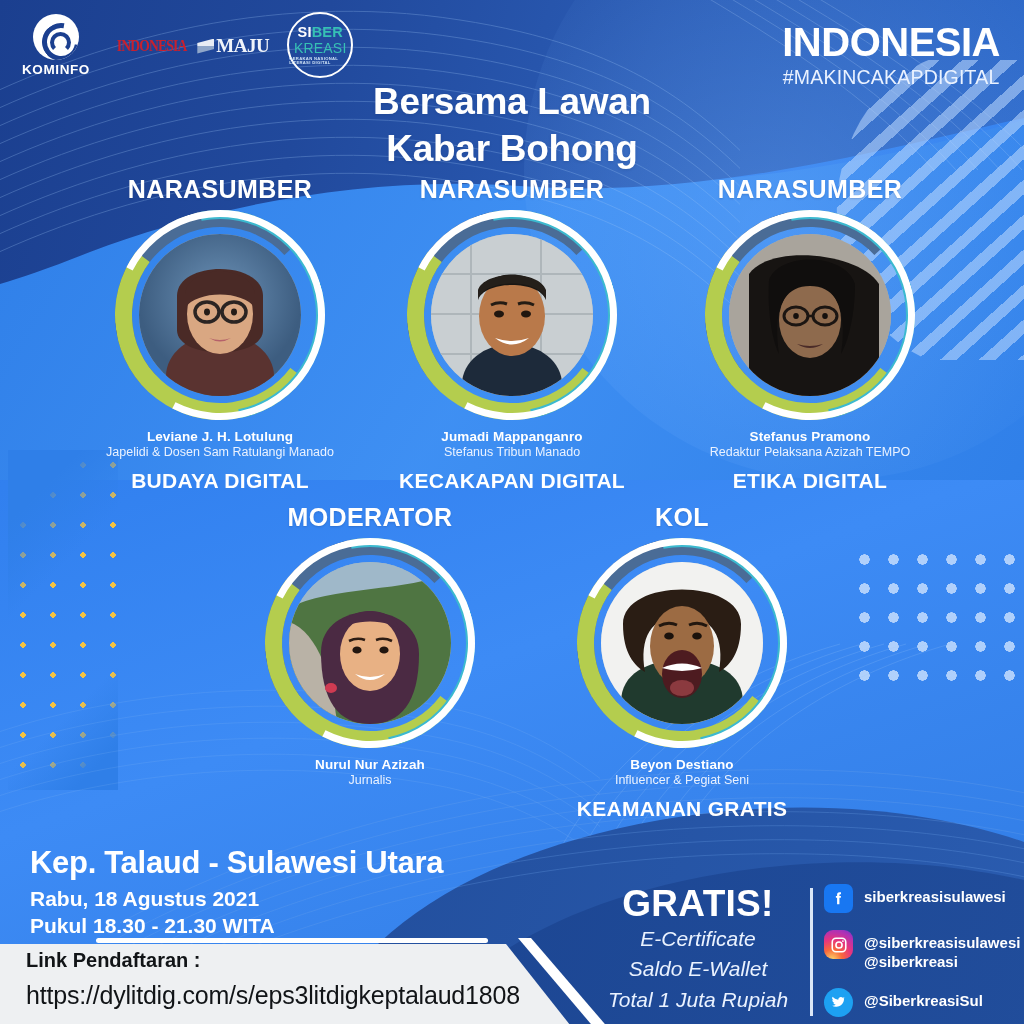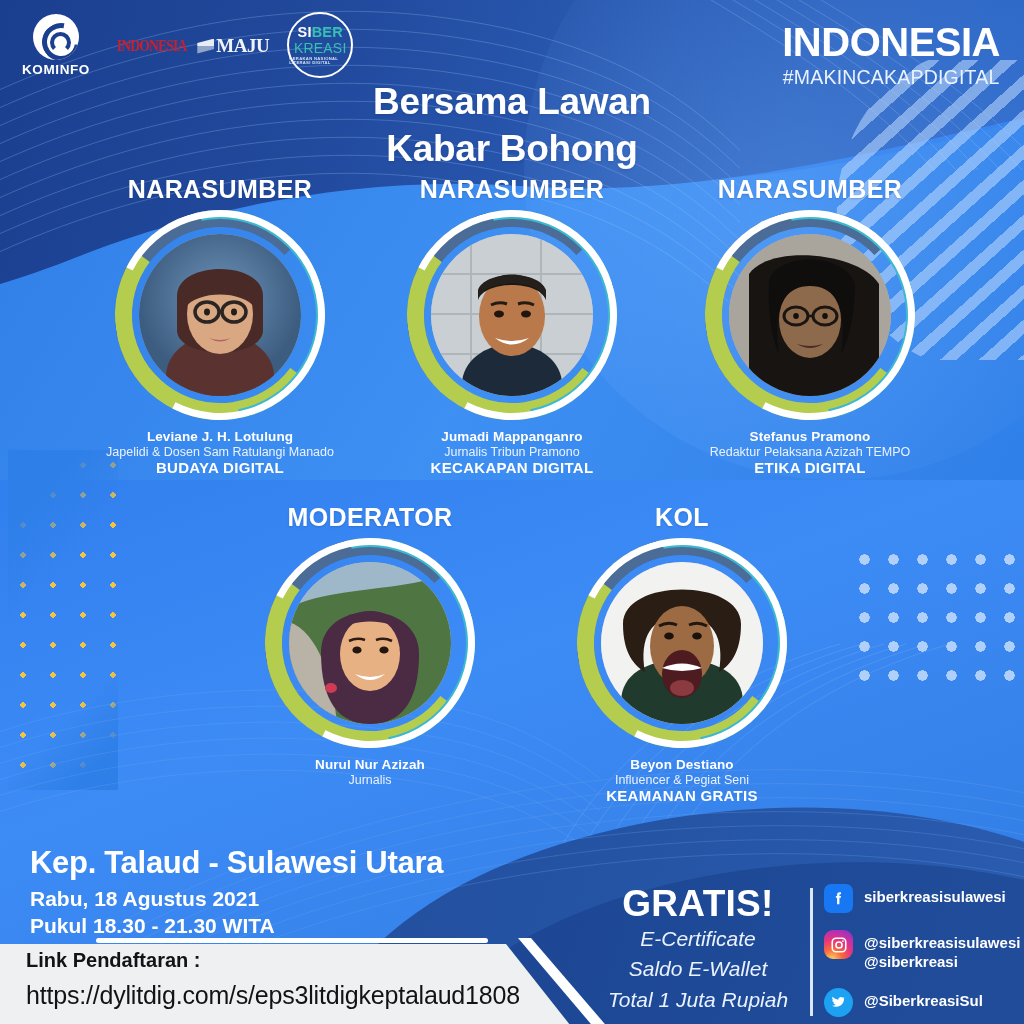--- a/index.html
+++ b/index.html
@@ -98,21 +98,21 @@
     transform:rotate(34deg);inset:4px;}
   .arc-green{border:17px solid transparent;border-bottom-color:#b4cd4e;border-left-color:#b4cd4e;
     transform:rotate(-8deg);}
   .arc-white{border:7px solid transparent;border-right-color:#ffffff;border-bottom-color:#ffffff;
     border-top-color:#ffffff;transform:rotate(-18deg);inset:9px;}
   .photo{position:absolute;left:24px;top:24px;width:162px;height:162px;border-radius:50%;overflow:hidden;
     background:#9fb4c8;}
   .photo svg{display:block;width:162px;height:162px;}
   .pname{color:#fff;font-weight:700;font-size:13.5px;margin-top:9px;letter-spacing:.1px;}
   .prole{color:#eaf2ff;font-weight:400;font-size:12.5px;margin-top:1px;}
-  .ptopic{color:#fff;font-weight:800;font-size:15px;letter-spacing:.3px;}
+  .ptopic{color:#fff;font-weight:800;font-size:21px;letter-spacing:.3px;margin-top:10px;}
 
   
   .event{position:absolute;left:30px;top:845px;}
   .ev-place{color:#fff;font-weight:800;font-size:31px;letter-spacing:-.3px;}
   .ev-date{color:#fff;font-weight:700;font-size:21px;margin-top:6px;}
   .ev-time{color:#fff;font-weight:700;font-size:21px;margin-top:3px;}
   .white-rule{position:absolute;left:96px;top:938px;width:392px;height:5px;background:#fff;border-radius:3px;}
 
   
   .link-panel{position:absolute;left:-12px;bottom:-6px;width:586px;height:86px;
@@ -300,21 +300,21 @@
         <path d="M47,66 C52,44 110,44 115,66 L115,56 C108,36 54,36 47,56 Z" fill="#241f1a"></path>
         <ellipse cx="68" cy="80" rx="5" ry="3.4" fill="#20160f"></ellipse>
         <ellipse cx="95" cy="80" rx="5" ry="3.4" fill="#20160f"></ellipse>
         <path d="M60,71 q8,-4 16,-1" stroke="#241c14" stroke-width="3" fill="none"></path>
         <path d="M87,70 q8,-3 16,1" stroke="#241c14" stroke-width="3" fill="none"></path>
         <path d="M64,104 q17,13 34,0 q-17,6 -34,0 Z" fill="#fff"></path>
         </svg>
       </div>
     </div>
     <div class="pname">Jumadi Mappanganro</div>
-    <div class="prole">Jurnalis Tribun Pramono</div>
+    <div class="prole">Stefanus Tribun Manado</div>
     <div class="ptopic">KECAKAPAN DIGITAL</div>
   </div>
 
   <div class="person" style="left:690px;top:175px;">
     <div class="role">NARASUMBER</div>
     <div class="ring">
       <div class="arc arc-navy"></div>
       <div class="arc arc-green"></div>
       <div class="arc arc-cyan"></div>
       <div class="arc arc-white"></div>

